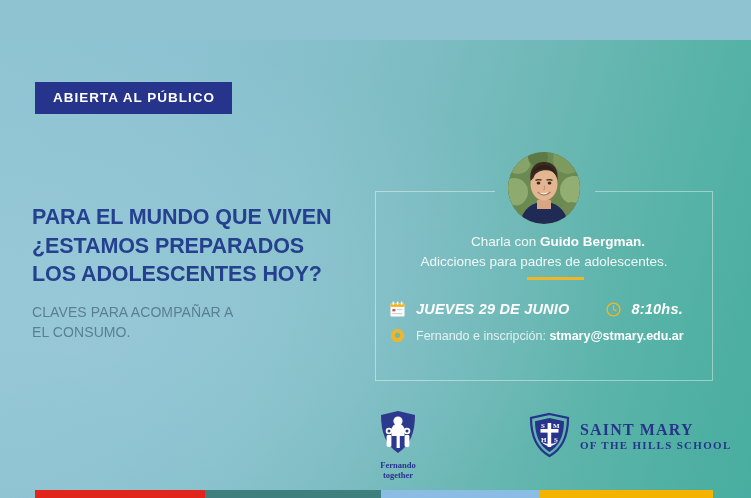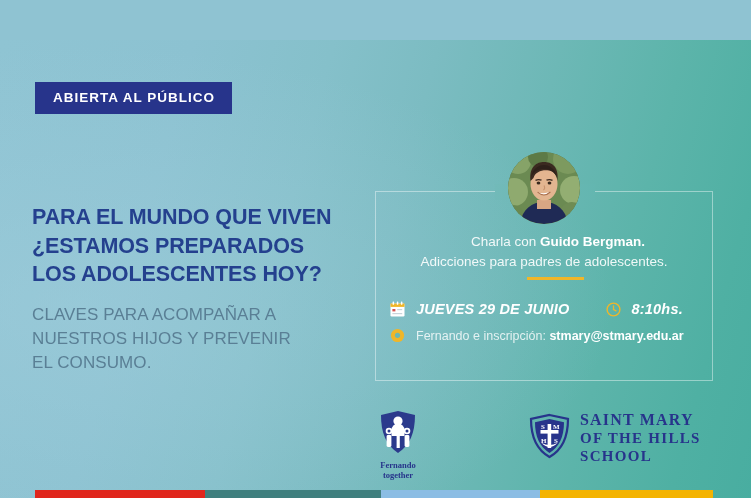--- a/index.html
+++ b/index.html
@@ -58,21 +58,21 @@
   .headline {
     color:#24408e;
     font-size:21.5px;
     font-weight:bold;
     line-height:1.33;
     letter-spacing:-0.1px;
   }
   .subhead {
     margin-top:14px;
     color:#5a7f95;
-    font-size:17px;
+    font-size:14px;
     font-weight:400;
     line-height:1.42;
     letter-spacing:0.1px;
   }
 
   
   .panel {
     position:absolute;
     left:375px; top:151px;
     width:338px; height:190px;
@@ -196,21 +196,21 @@
   .logo-stmary .w1 {
     font-family:"Liberation Serif", serif;
     font-size:16px;
     font-weight:bold;
     color:#27348b;
     letter-spacing:1.2px;
     line-height:1.05;
   }
   .logo-stmary .w2 {
     font-family:"Liberation Serif", serif;
-    font-size:15px;
+    font-size:11px;
     font-weight:bold;
     color:#27348b;
     letter-spacing:1.3px;
     line-height:1.2;
   }
 
   
   .colorbar {
     position:absolute;
     left:35px; top:450px;
@@ -228,21 +228,20 @@
   <div class="badge">ABIERTA AL PÚBLICO</div>
 
   <div class="left-col">
     <div class="headline">
       <div>PARA EL MUNDO QUE VIVEN</div>
       <div>¿ESTAMOS PREPARADOS</div>
       <div>LOS ADOLESCENTES HOY?</div>
     </div>
     <div class="subhead">
       <div>CLAVES PARA ACOMPAÑAR A</div>
-      <div>NUESTROS HIJOS  Y PREVENIR</div>
       <div>EL CONSUMO.</div>
     </div>
   </div>
 
   <div class="panel"></div>
   <div class="panel-notch"></div>
 
   <div class="avatar">
     <svg width="72" height="72" viewBox="0 0 72 72" aria-hidden="true">
       <defs>

